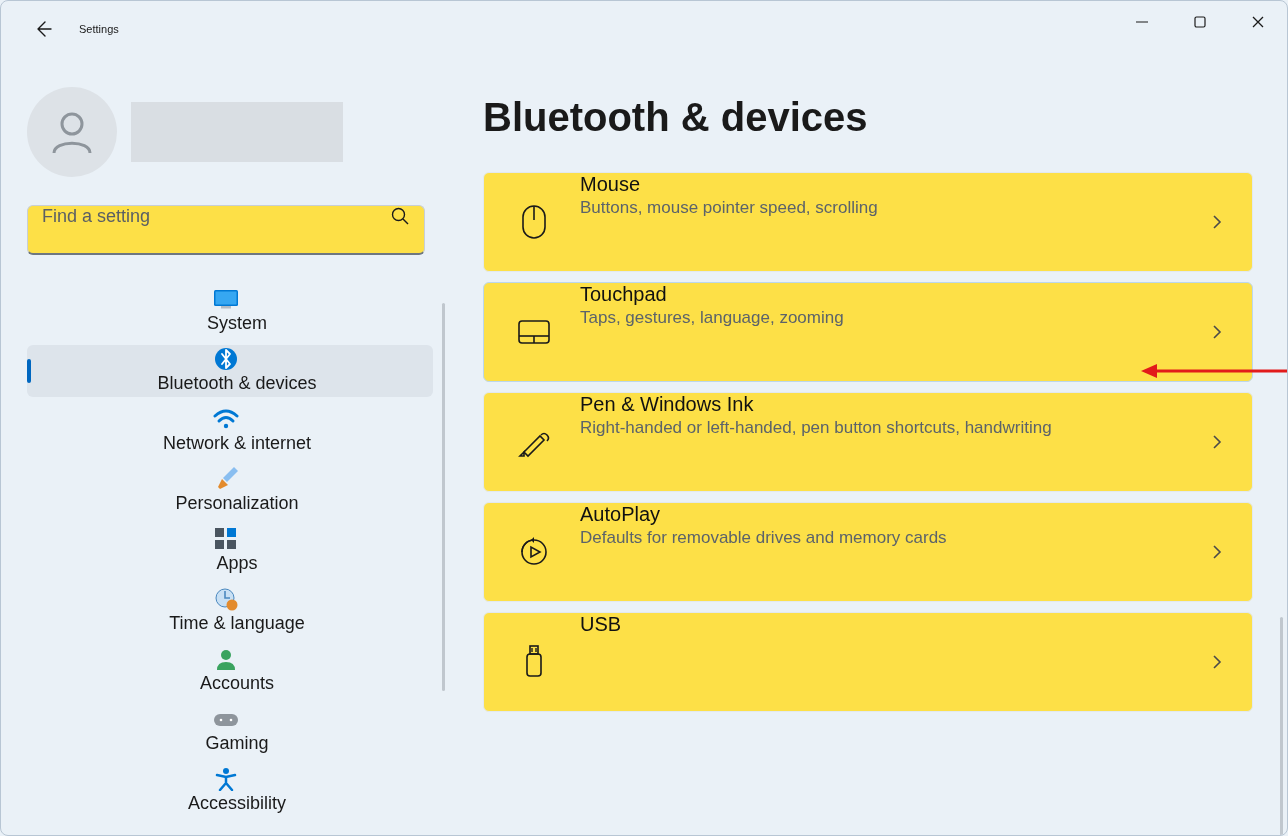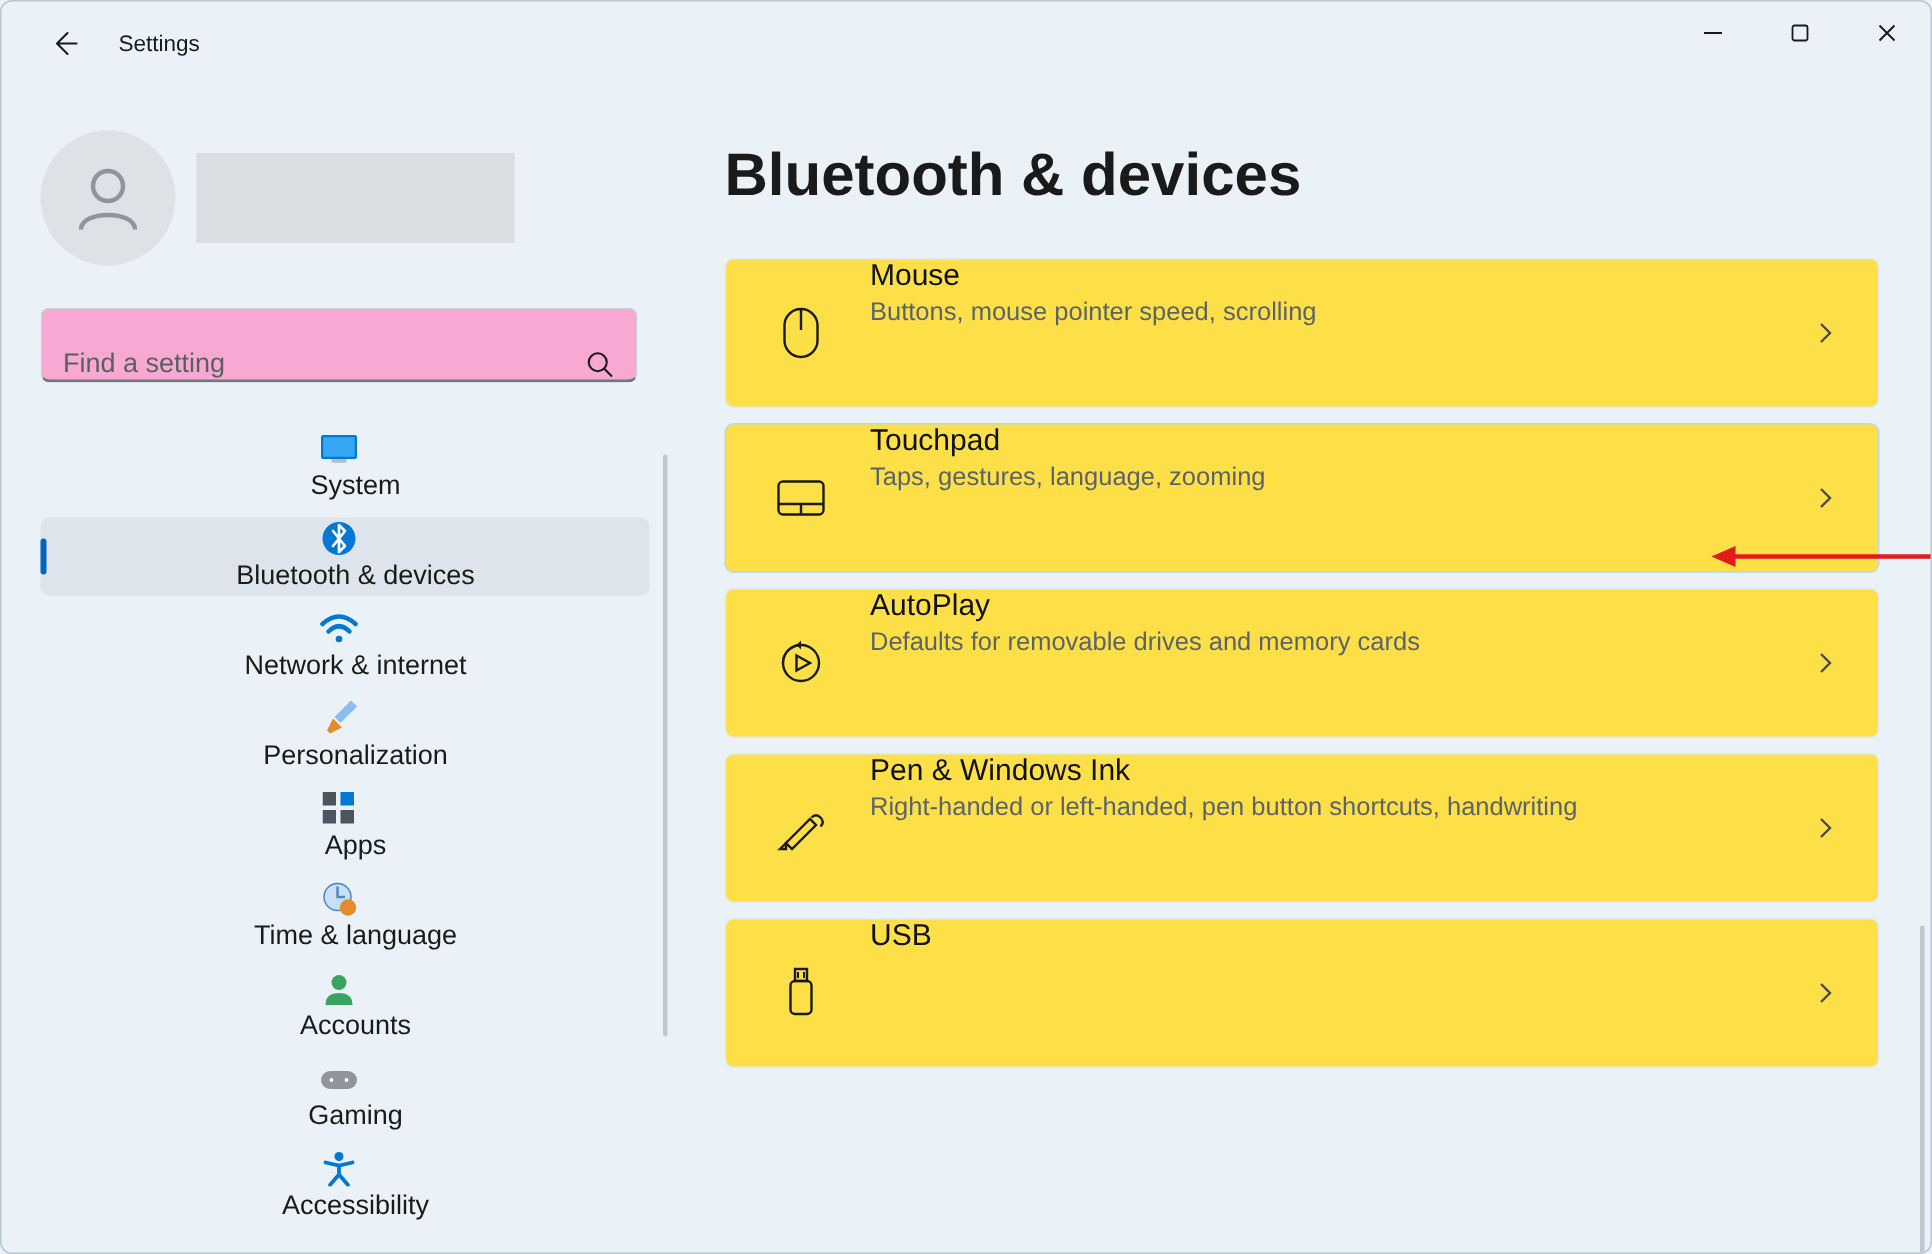--- a/index.html
+++ b/index.html
@@ -19,21 +19,21 @@
     display: flex;
     align-items: center;
     padding-left: 22px;
   }
   .back-btn {
     width: 40px; height: 40px;
     display: flex; align-items: center; justify-content: center;
     border-radius: 4px;
   }
   .app-title {
-    font-size: 15px;
+    font-size: 11px;
     margin-left: 16px;
     color: #1a1a1a;
     text-align: right;
   }
   .win-controls {
     position: absolute;
     top: 0; right: 0;
     display: flex;
   }
   .win-btn {
@@ -74,26 +74,26 @@
     width: 212px; height: 60px;
     background: #d9dee3;
     margin-left: 14px;
   }
 
   
   .searchbox {
     position: relative;
     width: 398px;
     height: 50px;
-    background: #f9a8d4;
+    background: #fde047;
     border: 1px solid #c8cfd6;
     border-bottom: 2px solid #6e7780;
     border-radius: 6px;
     display: flex;
-    align-items: flex-end;
+    align-items: flex-start;
     padding: 0 14px;
   }
   .searchbox input {
     border: none; outline: none;
     flex: 1;
     background: transparent;
     font-size: 18px;
     color: #555;
     font-family: inherit;
   }
@@ -399,48 +399,48 @@
         <svg width="10" height="16" viewBox="0 0 10 16">
             <path d="M2 2 L8 8 L2 14" stroke="#4a4a4a" stroke-width="1.6" fill="none"></path>
           </svg>
       </div>
     </div>
 
 
     <div class="card">
       <div class="card-icon">
         <svg width="32" height="32" viewBox="0 0 32 32">
+            <path d="M6 26 L22 10 L26 14 L10 30 Z" stroke="#1a1a1a" stroke-width="1.6" fill="none"></path>
+            <path d="M6 26 L2 30 L6 30 Z" stroke="#1a1a1a" stroke-width="1.6" fill="none"></path>
+            <path d="M23 9 Q26 6 29 9 Q32 12 29 15" stroke="#1a1a1a" stroke-width="1.6" fill="none"></path>
+          </svg>
+      </div>
+      <div class="card-text">
+        <div class="card-title">Pen &amp; Windows Ink</div>
+        <div class="card-desc">Right-handed or left-handed, pen button shortcuts, handwriting</div>
+      </div>
+      <div class="chevron">
+        <svg width="10" height="16" viewBox="0 0 10 16">
+            <path d="M2 2 L8 8 L2 14" stroke="#4a4a4a" stroke-width="1.6" fill="none"></path>
+          </svg>
+      </div>
+    </div>
+
+    <div class="card">
+      <div class="card-icon">
+        <svg width="32" height="32" viewBox="0 0 32 32">
             <circle cx="16" cy="16" r="12" stroke="#1a1a1a" stroke-width="1.6" fill="none"></circle>
             <path d="M4 16 A12 12 0 0 1 16 4" stroke="#1a1a1a" stroke-width="1.6" fill="none"></path>
             <path d="M13 4 L16 1 L16 7 Z" fill="#1a1a1a"></path>
             <polygon points="13,11 13,21 22,16" fill="none" stroke="#1a1a1a" stroke-width="1.6"></polygon>
           </svg>
       </div>
       <div class="card-text">
         <div class="card-title">AutoPlay</div>
         <div class="card-desc">Defaults for removable drives and memory cards</div>
-      </div>
-      <div class="chevron">
-        <svg width="10" height="16" viewBox="0 0 10 16">
-            <path d="M2 2 L8 8 L2 14" stroke="#4a4a4a" stroke-width="1.6" fill="none"></path>
-          </svg>
-      </div>
-    </div>
-
-    <div class="card">
-      <div class="card-icon">
-        <svg width="32" height="32" viewBox="0 0 32 32">
-            <path d="M6 26 L22 10 L26 14 L10 30 Z" stroke="#1a1a1a" stroke-width="1.6" fill="none"></path>
-            <path d="M6 26 L2 30 L6 30 Z" stroke="#1a1a1a" stroke-width="1.6" fill="none"></path>
-            <path d="M23 9 Q26 6 29 9 Q32 12 29 15" stroke="#1a1a1a" stroke-width="1.6" fill="none"></path>
-          </svg>
-      </div>
-      <div class="card-text">
-        <div class="card-title">Pen &amp; Windows Ink</div>
-        <div class="card-desc">Right-handed or left-handed, pen button shortcuts, handwriting</div>
       </div>
       <div class="chevron">
         <svg width="10" height="16" viewBox="0 0 10 16">
             <path d="M2 2 L8 8 L2 14" stroke="#4a4a4a" stroke-width="1.6" fill="none"></path>
           </svg>
       </div>
     </div>
 
     <div class="card">
       <div class="card-icon">

